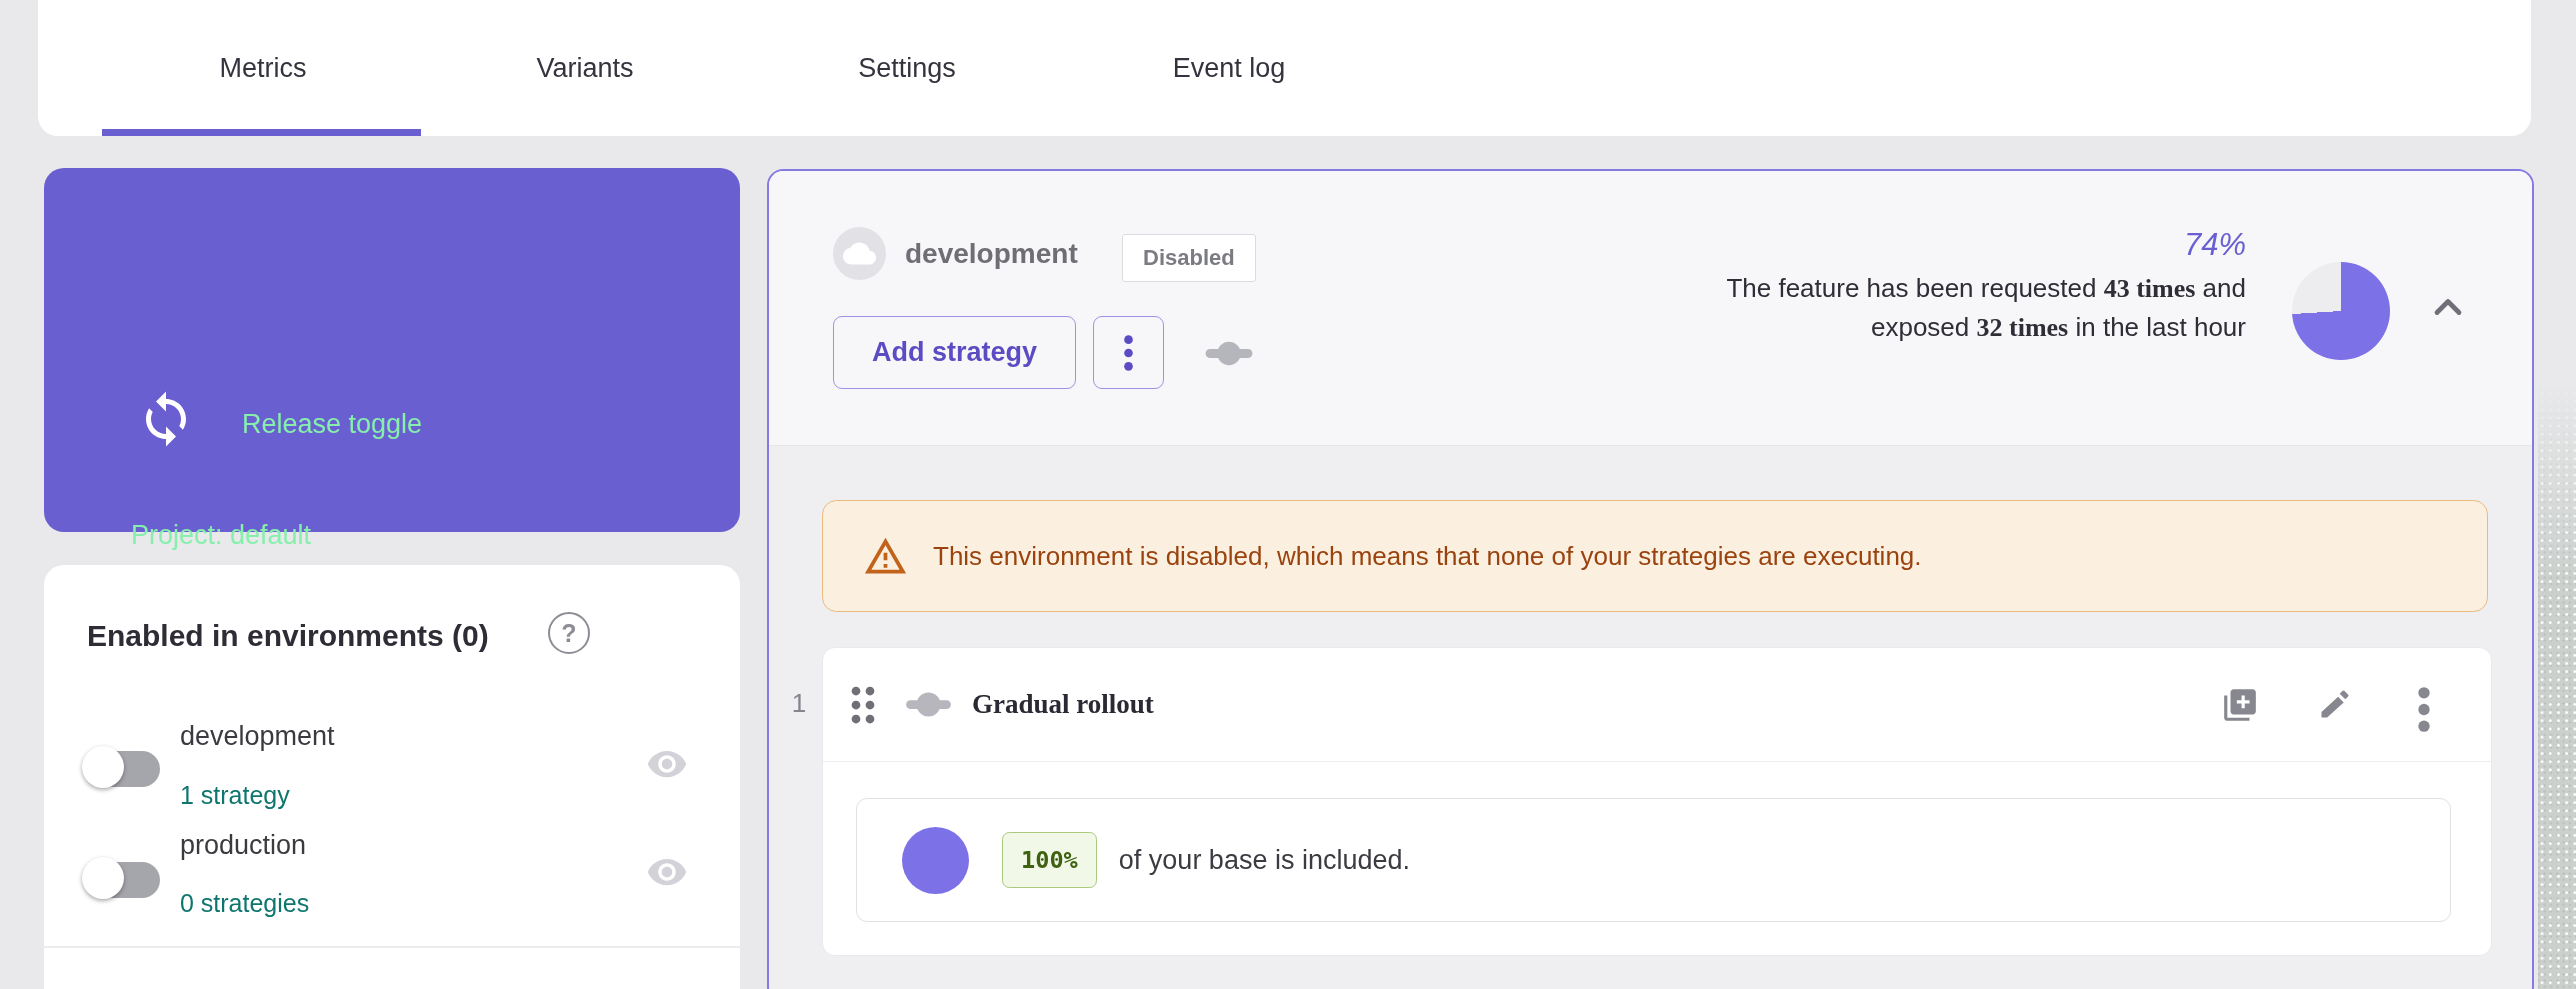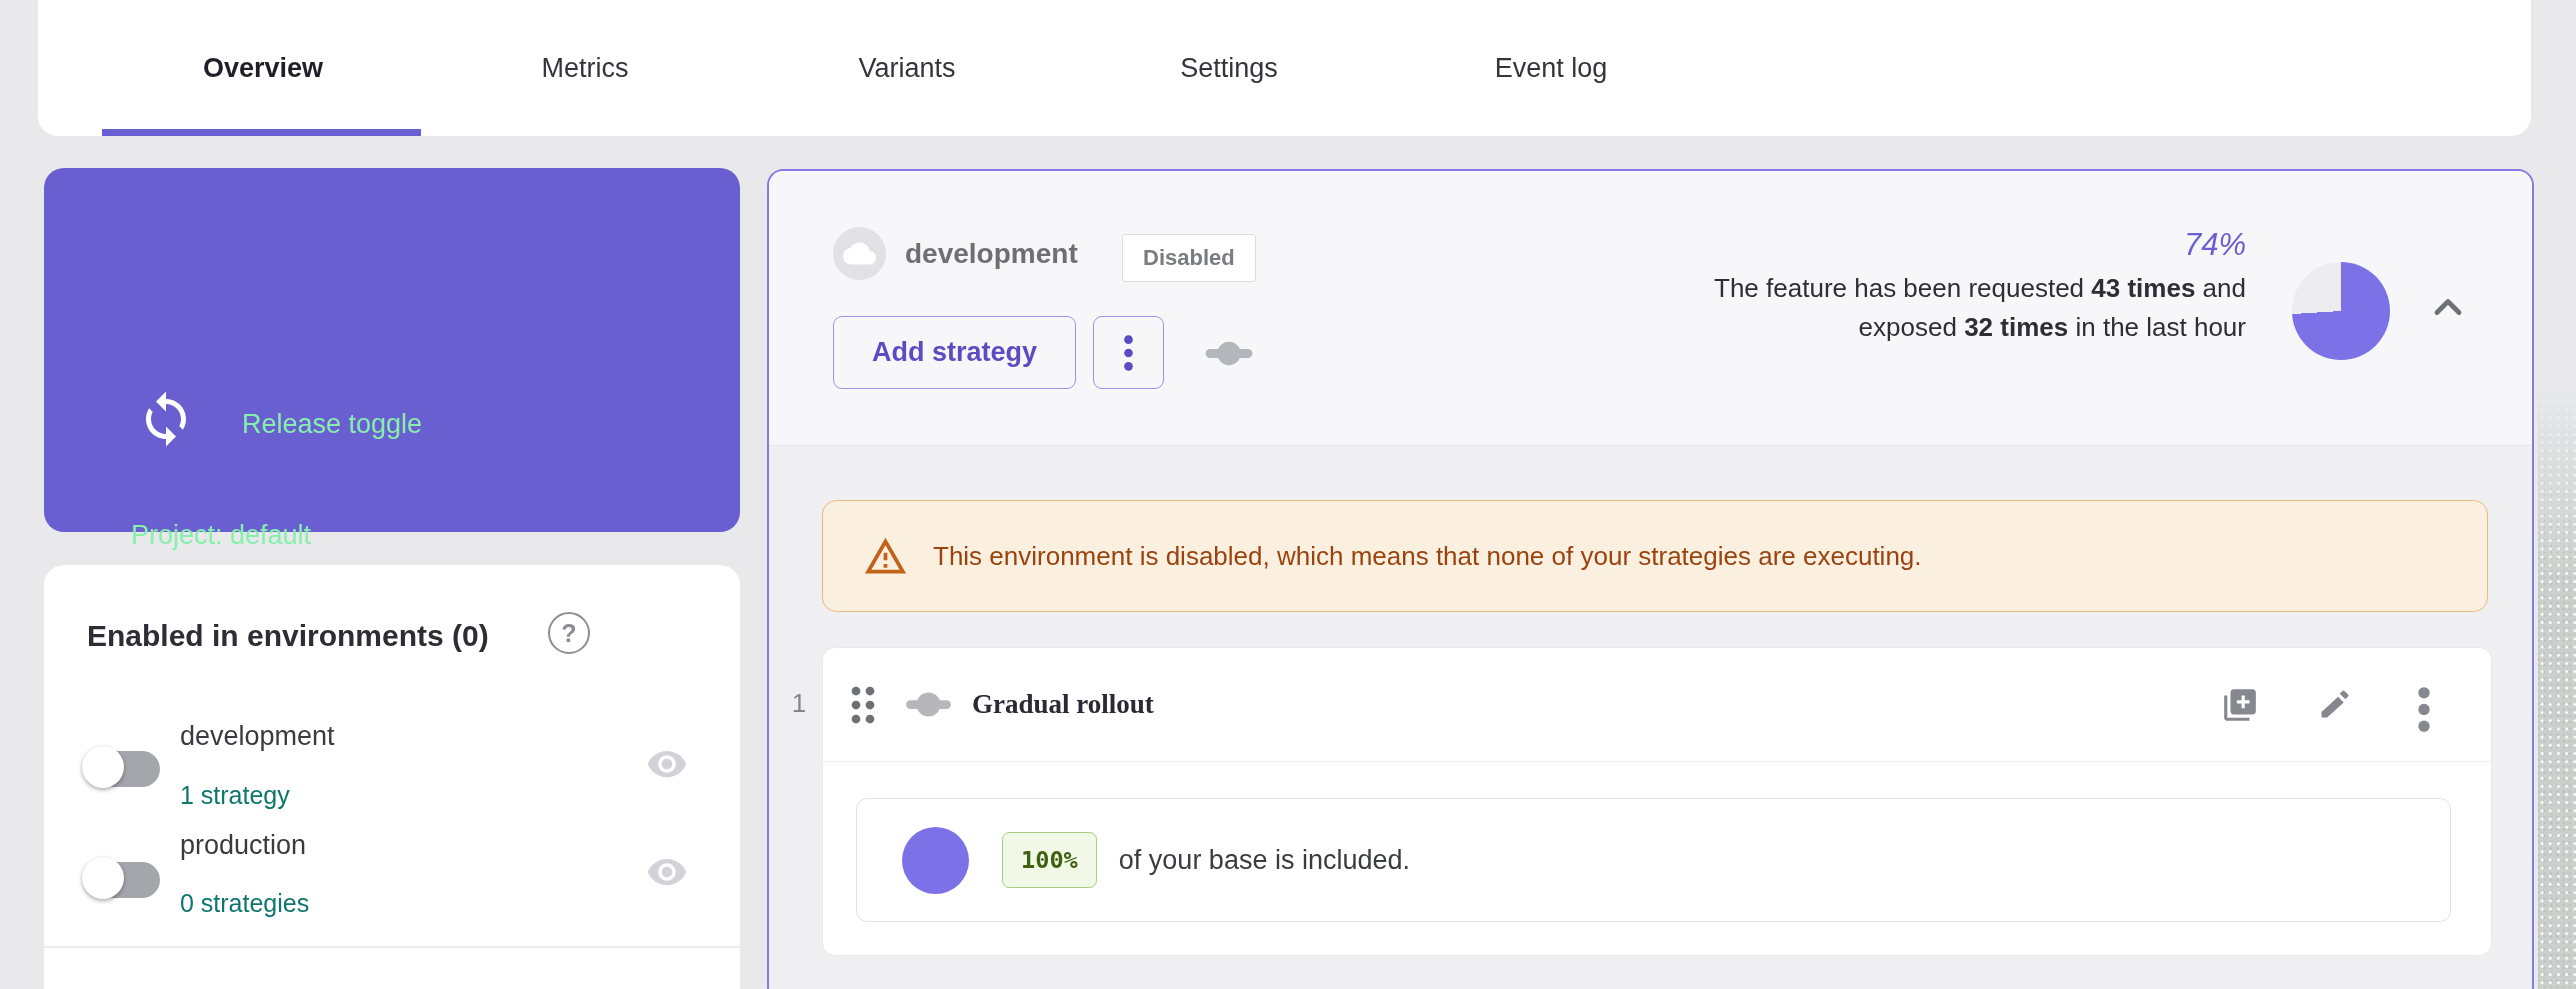--- a/index.html
+++ b/index.html
@@ -79,21 +79,21 @@
     position:absolute; left:324px; top:145px; width:71px; height:73px;
     border:0.9px solid #9d92e6; border-radius:9px; background:transparent; cursor:pointer;
     display:flex; align-items:center; justify-content:center; color:#5b4cc4;
   }
   .header-rollout-icon { position:absolute; left:433px; top:160px; color:#b5b5bc; }
   .metrics-pct { position:absolute; top:56px; right:286px; font-size:31px; color:#6A5FD0;font-style:italic; }
   .metrics-text {
     position:absolute; top:98px; right:286px; width:589px; text-align:right;
     font-size:26px; line-height:39px; color:#2f2d36;
   }
-  .metrics-text b { font-weight:700; }
+  .metrics-text b { font-weight:700;font-family:Liberation Serif, serif; }
   .metrics-pie { position:absolute; left:1523px; top:91px; width:98px; height:98px; border-radius:50%; }
   .collapse-chevron { position:absolute; left:1657px; top:114px; width:44px; height:44px; color:#6f6f78; cursor:pointer; }
   
   .warning-banner {
     position:absolute; left:53px; top:329px; width:1666px; height:112px;
     background:#FBF0E0; border:0.9px solid #E9BA7E; border-radius:14.5px;
     display:flex; align-items:center; padding-left:40px;
   }
   .warning-banner .warn-icon { flex:0 0 auto; margin-right:25px; }
   .warning-banner .warn-text { font-size:26px; color:#9A430F; }
@@ -137,23 +137,20 @@
     background:linear-gradient(#e9e9eb, rgba(233,233,235,0));
   }
   svg { display:block; }
 </style>
 </head>
 <body>
 
 <div class="screen">
 
   <nav class="topbar">
-    <div class="tab active">
-        <span>Overview</span>
-      </div>
     <div class="tab">
         <span>Metrics</span>
       </div>
     <div class="tab">
         <span>Variants</span>
       </div>
     <div class="tab">
         <span>Settings</span>
       </div>
     <div class="tab">

